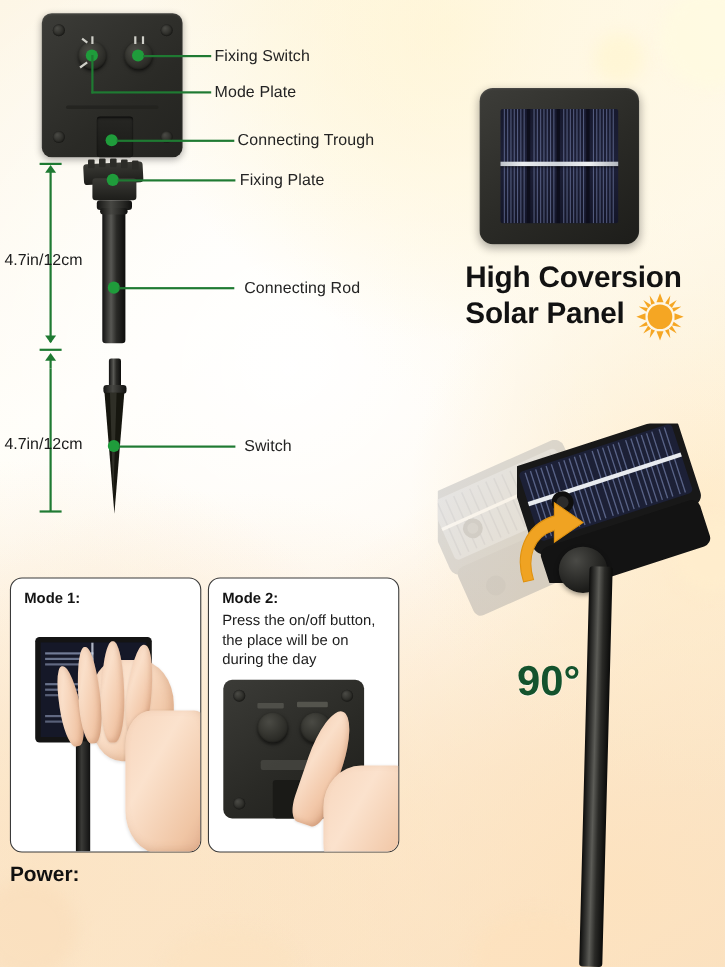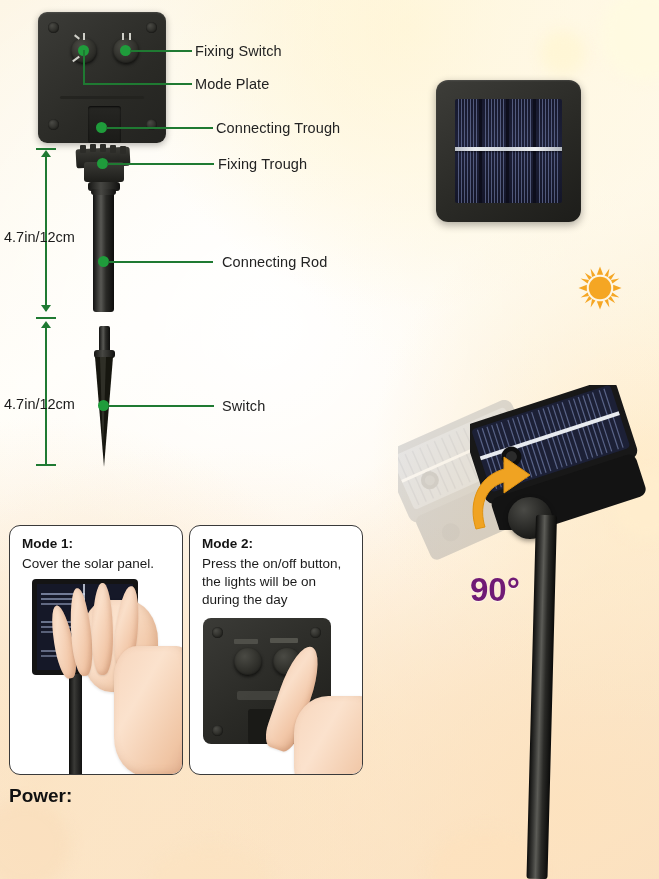--- a/index.html
+++ b/index.html
@@ -93,22 +93,22 @@
   .palm{position:absolute;
     background:linear-gradient(120deg,#f7d6bd 0%,#fbe2cd 35%,#f0c5a4 78%,#dda98a 100%);
     box-shadow:inset -3px -3px 8px rgba(175,115,80,.30), 0 1px 3px rgba(0,0,0,.12);}
 
   
   .tips-label{position:absolute;font-weight:bold;font-size:19px;color:#111;}
   .tips-body{position:absolute;font-size:19px;color:#17170f;line-height:1.30;}
 
   
   .ghost{position:absolute;opacity:.30;}
-  .deg{position:absolute;font-weight:bold;font-size:33px;color:#701a75;
-       text-shadow:0 1px 1px rgba(255,255,255,.6);}
+  .deg{position:absolute;font-weight:bold;font-size:38px;color:#14532d;
+       text-shadow:0 1px 1px rgba(255,255,255,.6);margin-top:28px;}
 </style>
 </head>
 <body>
 
 <div id="root">
   <div class="bg"></div>
 
   <div class="bokeh" style="left:600px;top:-10px;width:90px;height:90px;background:rgba(255,250,225,.85);"></div>
   <div class="bokeh" style="left:540px;top:30px;width:46px;height:46px;background:rgba(255,245,205,.6);"></div>
   <div class="bokeh" style="left:612px;top:470px;width:70px;height:70px;background:rgba(255,238,205,.7);"></div>
@@ -159,21 +159,21 @@
   <div class="leader-v" style="left:83px;top:50px;height:35px;"></div>
   <div class="leader" style="left:83px;top:83px;width:109px;"></div>
   <div class="txt callout-label" style="left:195px;top:76px;">Mode Plate</div>
 
   <div class="dot" style="left:96px;top:122px;"></div>
   <div class="leader" style="left:106px;top:127px;width:107px;"></div>
   <div class="txt callout-label" style="left:216px;top:120px;">Connecting Trough</div>
 
   <div class="dot" style="left:97px;top:158px;"></div>
   <div class="leader" style="left:107px;top:163px;width:107px;"></div>
-  <div class="txt callout-label" style="left:218px;top:156px;">Fixing Trough</div>
+  <div class="txt callout-label" style="left:218px;top:156px;">Fixing Plate</div>
 
   <div class="dot" style="left:98px;top:256px;"></div>
   <div class="leader" style="left:108px;top:261px;width:105px;"></div>
   <div class="txt callout-label" style="left:222px;top:254px;">Connecting Rod</div>
 
   <div class="dot" style="left:98px;top:400px;"></div>
   <div class="leader" style="left:108px;top:405px;width:106px;"></div>
   <div class="txt callout-label" style="left:222px;top:398px;">Switch</div>
 
   <div class="arrow-u" style="left:41px;top:150px;"></div>
@@ -218,20 +218,24 @@
     <div class="cell-stripe" style="left:84px"></div>
       <div class="cell-stripe" style="left:87px"></div>
     <div class="cell-stripe" style="left:90px"></div>
       <div class="cell-stripe" style="left:93px"></div>
     <div class="cell-stripe" style="left:96px"></div>
       <div class="cell-stripe" style="left:99px"></div>
     <div class="cell-stripe" style="left:102px"></div>
     <div class="busbar" style="top:48px;"></div>
   </div>
 
+  <div class="h-solar" style="left:423px;top:236px;">
+    <span>High Coversion</span><br>
+    <span>Solar Panel</span>
+  </div>
 
   <div class="sun-wrap" style="left:578px;top:266px;width:44px;height:44px;">
     <svg width="44" height="44" viewBox="0 0 44 44">
       <g fill="#f5a623">
         <circle cx="22" cy="22" r="11.2"></circle>
         <g>
           <polygon points="22,0.5 25.2,8.8 18.8,8.8"></polygon>
           <polygon points="22,43.5 18.8,35.2 25.2,35.2"></polygon>
           <polygon points="0.5,22 8.8,18.8 8.8,25.2"></polygon>
           <polygon points="43.5,22 35.2,25.2 35.2,18.8"></polygon>
@@ -353,21 +357,20 @@
       <div style="position:absolute;left:59px;top:148px;width:13px;height:100px;background:linear-gradient(90deg,#0d0d0c,#3a3a37 40%,#111 100%);"></div>
 
       <div class="palm" style="left:72px;top:74px;width:76px;height:92px;border-radius:34% 42% 46% 38%/40% 44% 50% 44%;"></div>
       <div class="finger" style="left:44px;top:79px;width:19px;height:74px;transform:rotate(-11deg);"></div>
       <div class="finger" style="left:61px;top:62px;width:20px;height:88px;transform:rotate(-5deg);"></div>
       <div class="finger" style="left:82px;top:57px;width:21px;height:92px;transform:rotate(0deg);"></div>
       <div class="finger" style="left:106px;top:60px;width:22px;height:84px;transform:rotate(6deg);"></div>
       <div class="palm" style="left:104px;top:120px;width:78px;height:130px;border-radius:30% 20% 16% 40%/24% 18% 26% 30%;"></div>
     </div>
     <div class="step-title" style="left:12px;top:10px;">Mode 1:</div>
-    <div class="step-body" style="left:12px;top:29px;width:152px;white-space:pre-line;">Cover the solar panel.</div>
   </div>
 
   <div class="stepbox" style="left:189px;top:525px;width:172px;height:248px;">
     <div style="position:absolute;inset:0;overflow:hidden;">
       <div style="position:absolute;left:13px;top:92px;width:128px;height:126px;border-radius:8px;background:linear-gradient(145deg,#3b3b37,#2a2a26 55%,#1e1e1b);"></div>
       <div class="screw" style="left:22px;top:101px;"></div>
       <div class="screw" style="left:120px;top:101px;"></div>
       <div class="screw" style="left:22px;top:199px;"></div>
       <div class="screw" style="left:120px;top:199px;"></div>
       <div style="position:absolute;left:44px;top:113px;width:24px;height:5px;background:#565650;opacity:.8;border-radius:1px;"></div>
@@ -375,18 +378,18 @@
       <div class="knob" style="left:44px;top:122px;width:28px;height:28px;"></div>
       <div class="knob" style="left:83px;top:122px;width:28px;height:28px;"></div>
       <div style="position:absolute;left:47px;top:165px;width:58px;height:9px;background:#4c4c46;opacity:.7;border-radius:2px;"></div>
       <div style="position:absolute;left:58px;top:183px;width:32px;height:35px;background:#1a1a17;border-radius:3px;"></div>
 
       <div class="finger" style="left:88px;top:118px;width:32px;height:108px;transform:rotate(19deg);border-radius:50% 50% 30% 30%/46% 46% 20% 20%;"></div>
       <div class="palm" style="left:104px;top:170px;width:86px;height:110px;border-radius:40% 24% 18% 46%/34% 22% 30% 36%;"></div>
     </div>
     <div class="step-title" style="left:12px;top:10px;">Mode 2:</div>
     <div class="step-body" style="left:12px;top:29px;width:152px;white-space:pre-line;">Press the on/off button,
-the lights will be on
+the place will be on
 during the day</div>
   </div>
 
   <div class="tips-label" style="left:9px;top:785px;">Power:</div>
 </div>
 
 </body></html>

